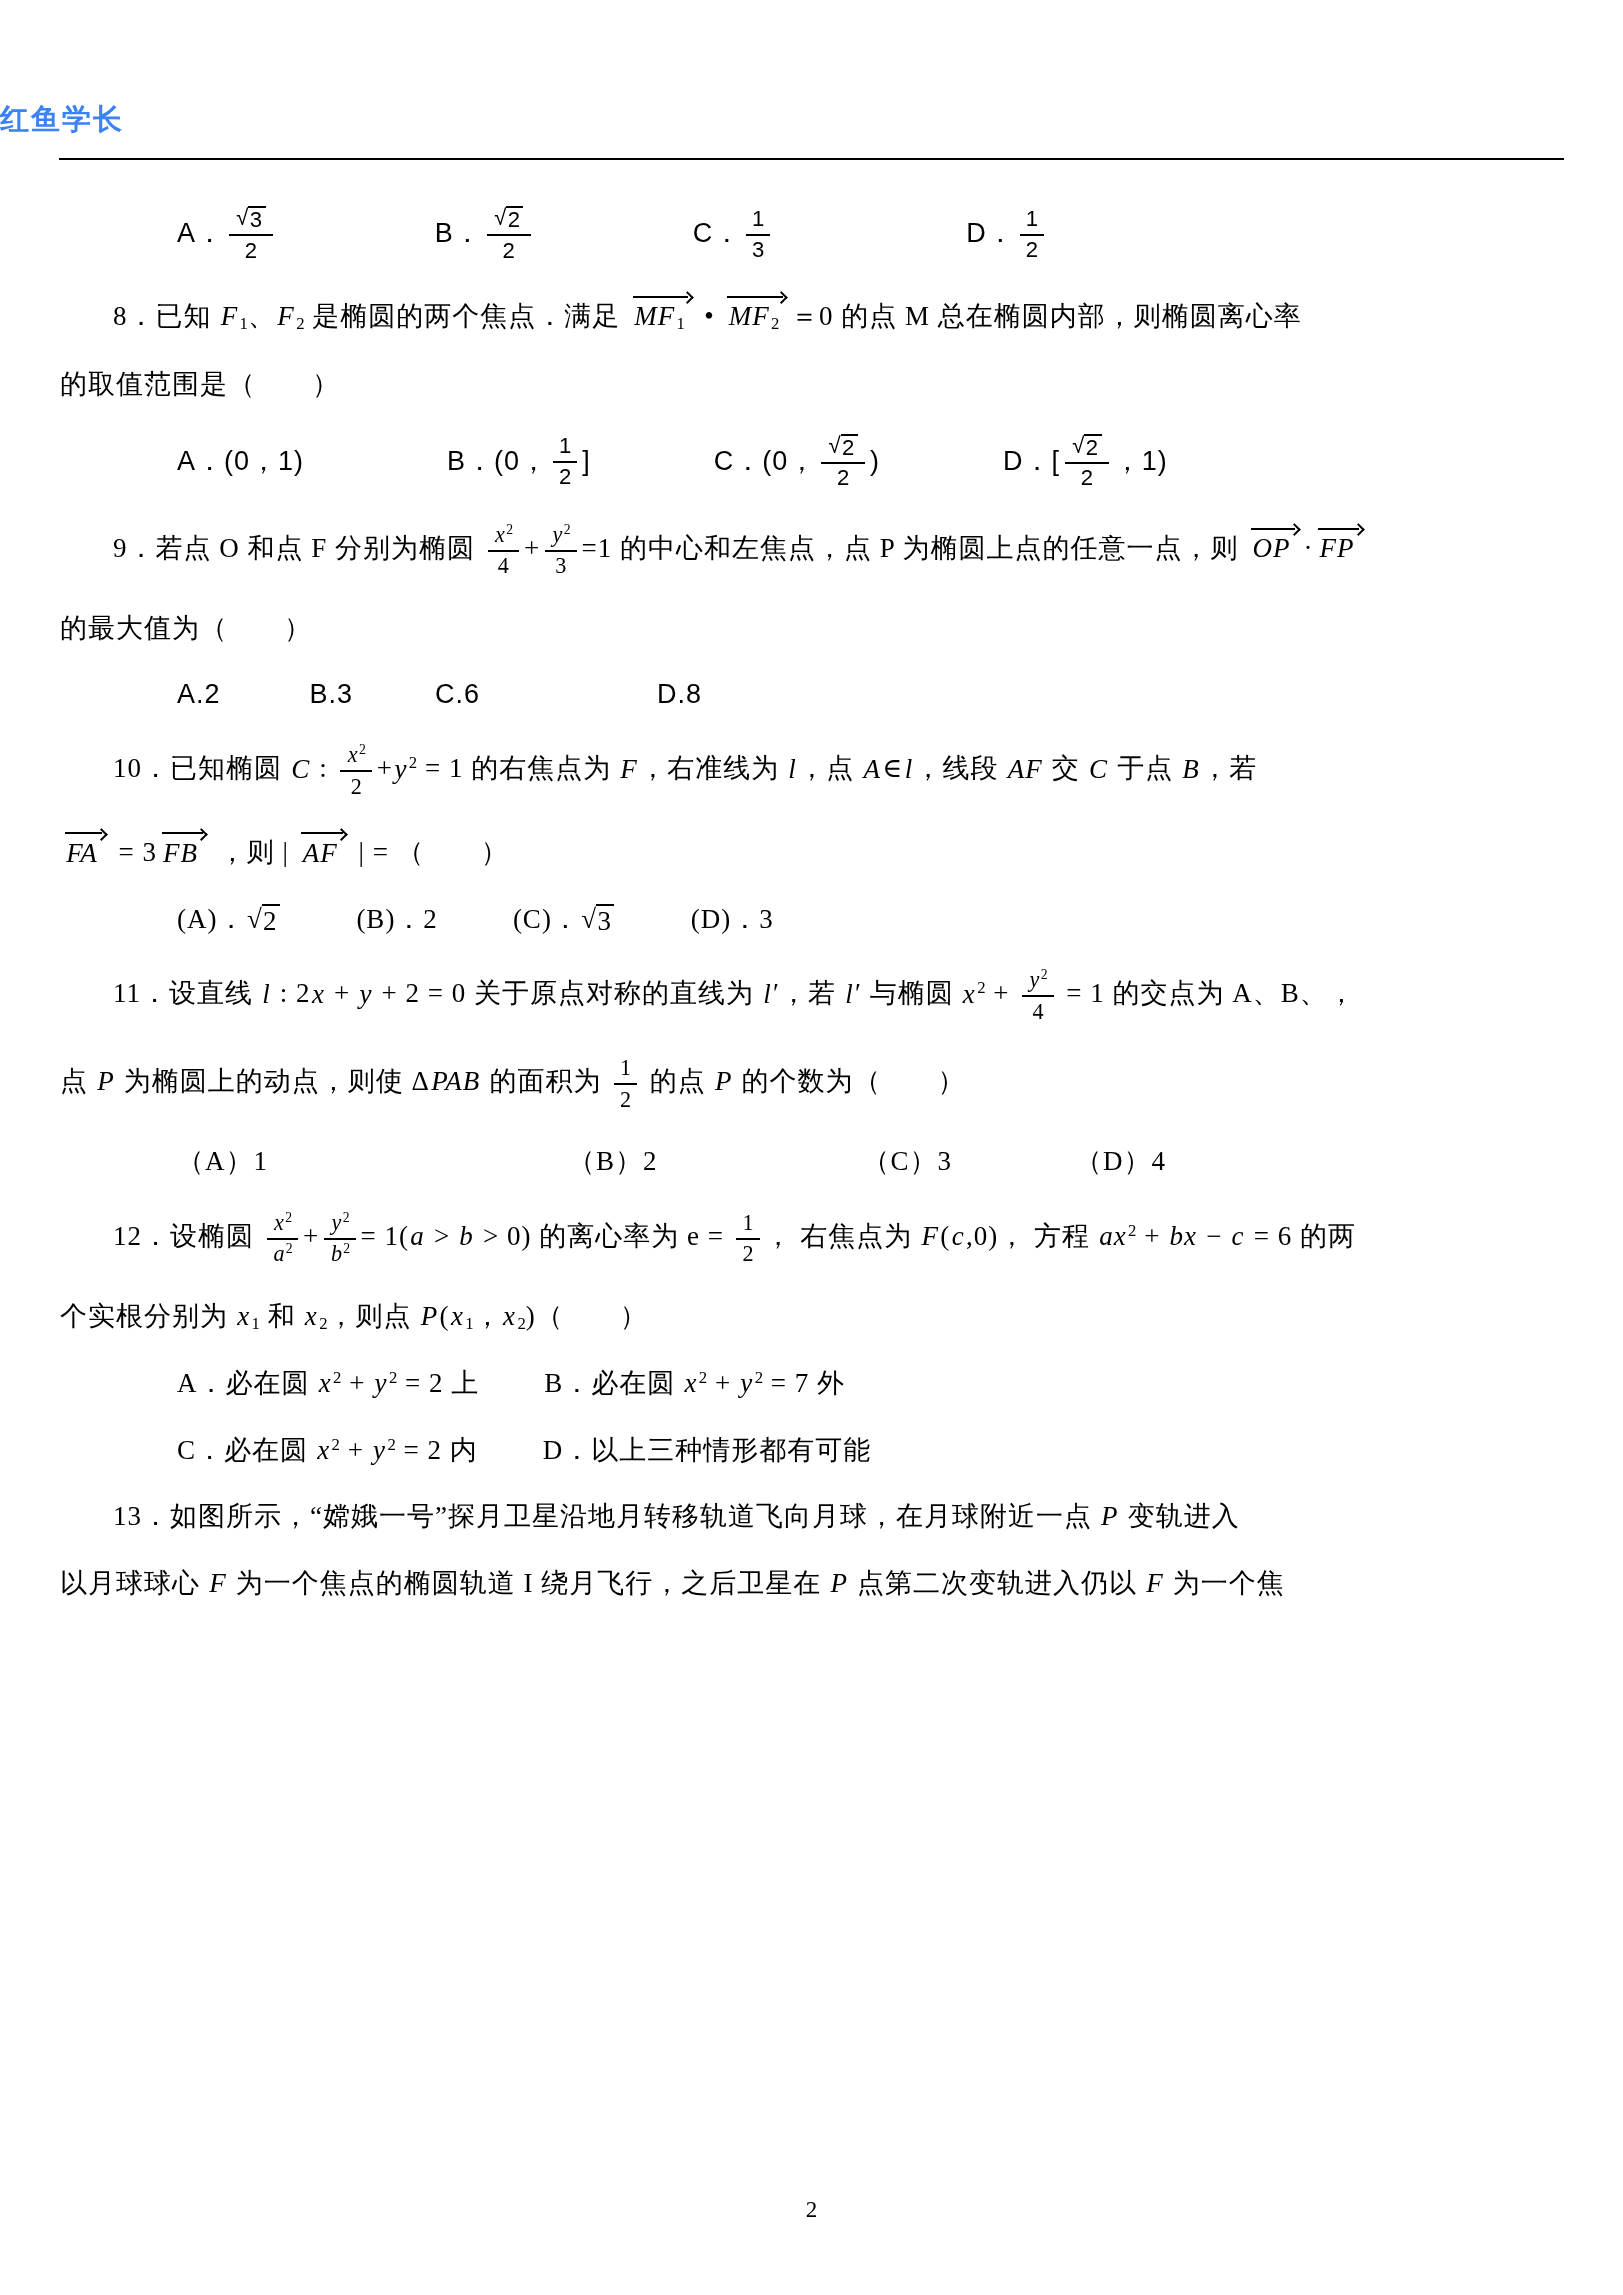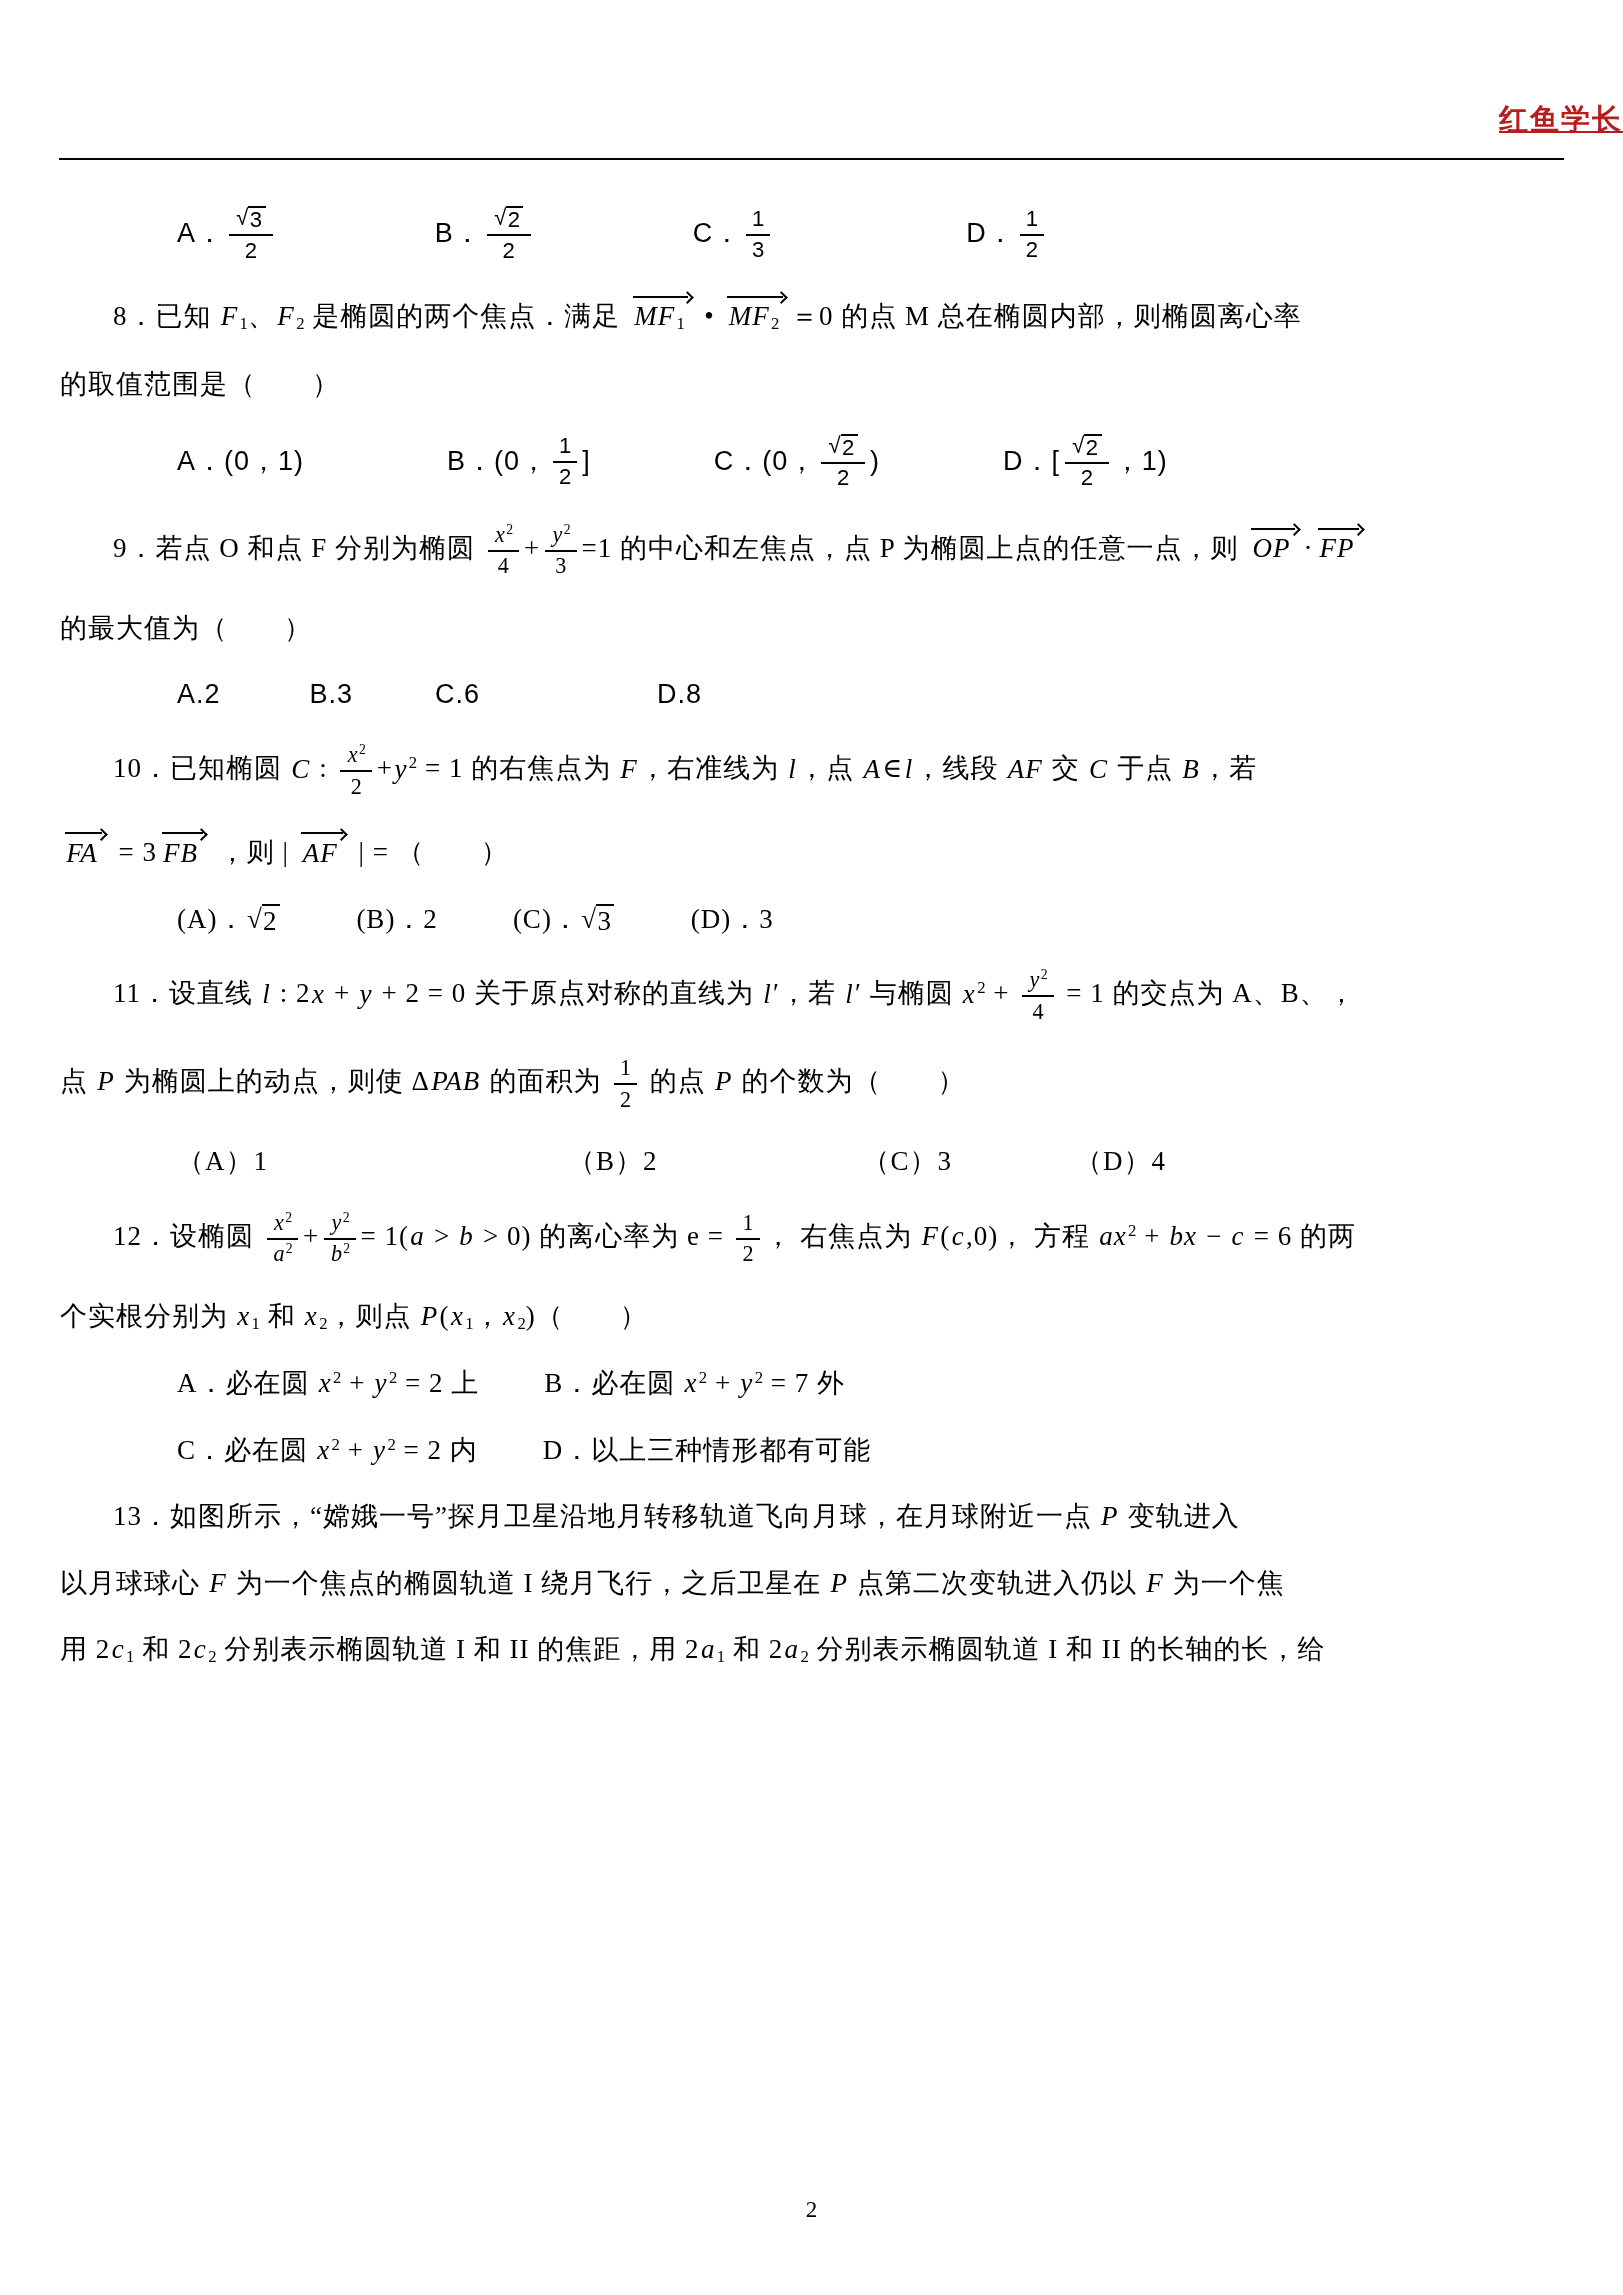--- a/index.html
+++ b/index.html
@@ -4,23 +4,22 @@
 <style>
   html,body{margin:0;padding:0;background:#e9e9e9;}
   .page{
     position:relative;width:1623px;height:2295px;margin:0 auto;
     background:#ffffff;color:#000000;
     font-family:"Liberation Serif","DejaVu Serif",serif;
     overflow:hidden;
   }
   .header{
     position:absolute;top:100px;left:0;width:100%;
-    text-align:right;font-size:29px;font-weight:700;color:#b91c1c;
+    text-align:left;font-size:29px;font-weight:700;color:#3b82f6;
     letter-spacing:2px;
-    text-decoration:underline;
   }
   .rule{position:absolute;top:158px;left:59px;right:59px;border-bottom:2px solid #000;}
   .content{
     position:absolute;top:205px;left:60px;right:53px;
     font-size:27px;line-height:1.35;letter-spacing:1px;
   }
   .line{margin-bottom:30px;white-space:nowrap;}
   .line.question{padding-left:53px;margin-top:8px;}
   .line.options{padding-left:117px;}
   .line.sans{font-family:"Liberation Sans","DejaVu Sans",sans-serif;}
@@ -129,17 +128,16 @@
           <span class="fden"><span class="mi">b</span><sup>2</sup></span>
         </span><span>= 1(</span><span class="mi">a</span><span> &gt; </span><span class="mi">b</span><span> &gt; 0) 的离心率为 e = </span><span class="frac">
           <span class="fnum"><span>1</span></span>
           <span class="fden"><span>2</span></span>
         </span><span>，  右焦点为 </span><span class="mi">F</span><span>(</span><span class="mi">c</span><span>,0)，  方程 </span><span class="mi">ax</span><sup>2</sup><span> + </span><span class="mi">bx</span><span> − </span><span class="mi">c</span><span> = 6 的两</span></div>
       <div class="line cont"><span>个实根分别为 </span><span class="mi">x</span><sub>1</sub><span> 和 </span><span class="mi">x</span><sub>2</sub><span>，则点 </span><span class="mi">P</span><span>(</span><span class="mi">x</span><sub>1</sub><span>，</span><span class="mi">x</span><sub>2</sub><span>)（　　）</span></div>
       <div class="line options"><span>A．必在圆 </span><span class="mi">x</span><sup>2</sup><span> + </span><span class="mi">y</span><sup>2</sup><span> = 2 上</span><span class="gap" style="width: 65px;"></span><span>B．必在圆 </span><span class="mi">x</span><sup>2</sup><span> + </span><span class="mi">y</span><sup>2</sup><span> = 7 外</span></div>
       <div class="line options"><span>C．必在圆 </span><span class="mi">x</span><sup>2</sup><span> + </span><span class="mi">y</span><sup>2</sup><span> = 2 内</span><span class="gap" style="width: 65px;"></span><span>D．以上三种情形都有可能</span></div>
       <div class="line question"><span>13．如图所示，“嫦娥一号”探月卫星沿地月转移轨道飞向月球，在月球附近一点 </span><span class="mi">P</span><span> 变轨进入</span></div>
       <div class="line cont"><span>以月球球心 </span><span class="mi">F</span><span> 为一个焦点的椭圆轨道 I 绕月飞行，之后卫星在 </span><span class="mi">P</span><span> 点第二次变轨进入仍以 </span><span class="mi">F</span><span> 为一个焦</span></div>
-      <div class="line cont"><span>用 2</span><span class="mi">c</span><sub>1</sub><span> 和 2</span><span class="mi">c</span><sub>2</sub><span> 分别表示椭圆轨道 I 和 II 的焦距，用 2</span><span class="mi">a</span><sub>1</sub><span> 和 2</span><span class="mi">a</span><sub>2</sub><span> 分别表示椭圆轨道 I 和 II 的长轴的长，给</span></div>
     </div>
   <div class="footer">2</div>
 </div>
 
 
 </body></html>

